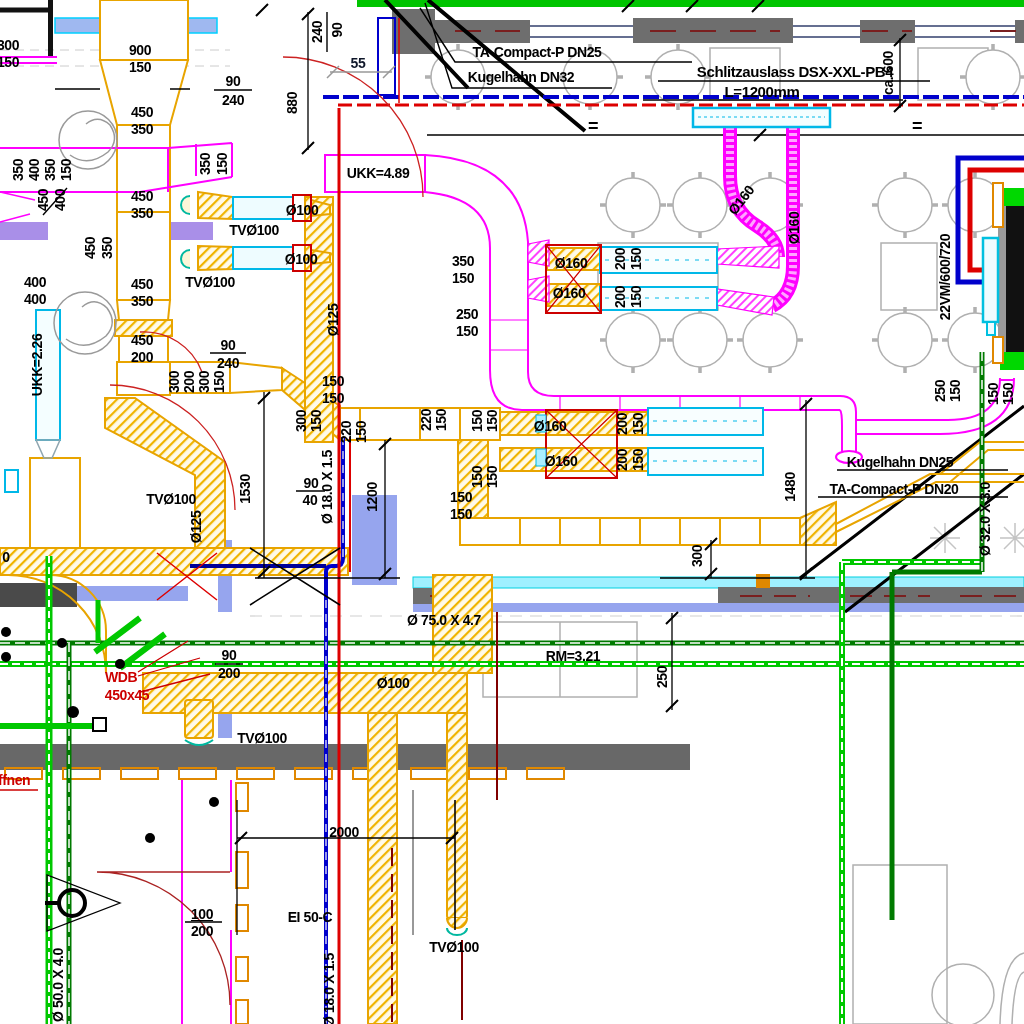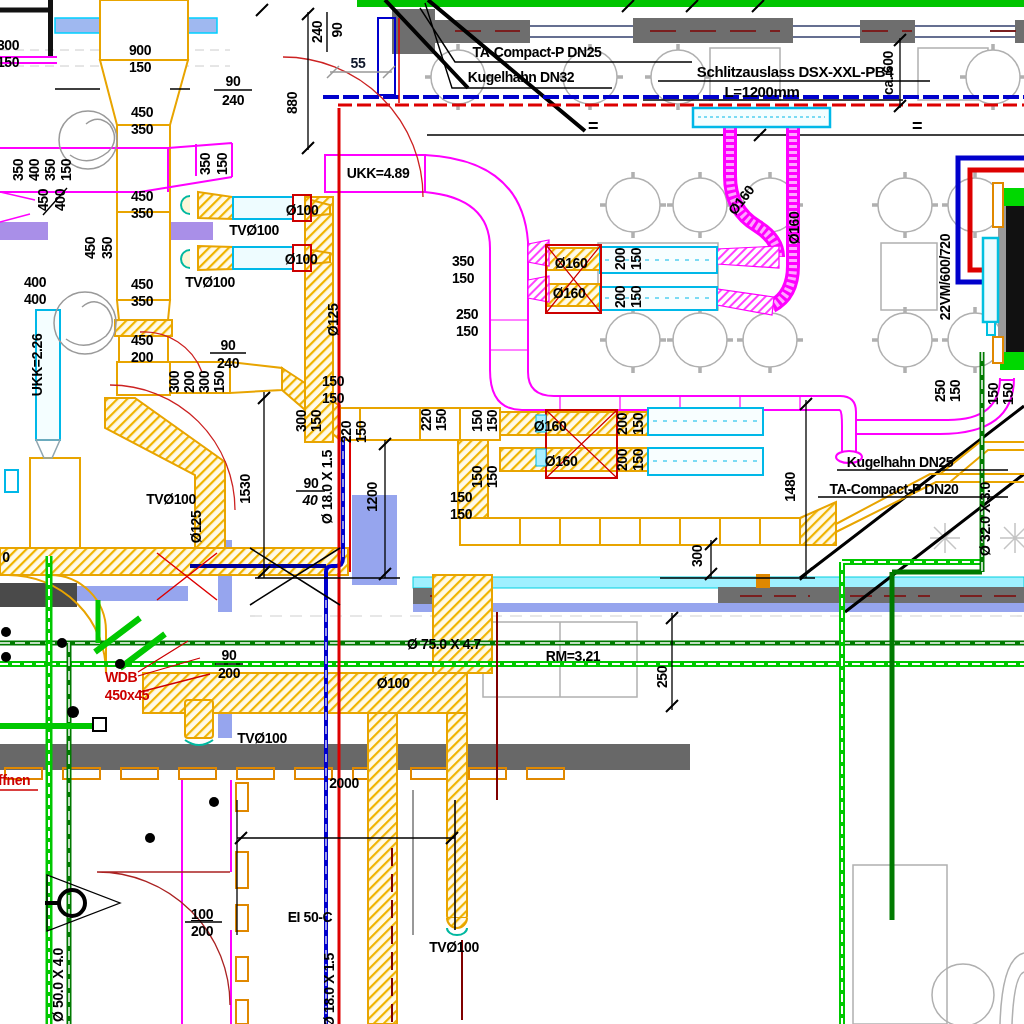--- a/index.html
+++ b/index.html
@@ -366,44 +366,44 @@
       <div class="lbl" style="left: 622px; top: 424px; transform: translate(-50%, -50%) rotate(-90deg);">200</div>
       <div class="lbl" style="left: 638px; top: 424px; transform: translate(-50%, -50%) rotate(-90deg);">150</div>
       <div class="lbl" style="left: 622px; top: 460px; transform: translate(-50%, -50%) rotate(-90deg);">200</div>
       <div class="lbl" style="left: 638px; top: 460px; transform: translate(-50%, -50%) rotate(-90deg);">150</div>
       <div class="lbl" style="left: 477px; top: 477px; transform: translate(-50%, -50%) rotate(-90deg);">150</div>
       <div class="lbl" style="left: 492px; top: 477px; transform: translate(-50%, -50%) rotate(-90deg);">150</div>
       <div class="lbl" style="left: 461px; top: 497px;">150</div>
       <div class="lbl" style="left: 461px; top: 514px;">150</div>
       <div class="lbl" style="left: 245px; top: 489px; transform: translate(-50%, -50%) rotate(-90deg);">1530</div>
       <div class="lbl" style="left: 311px; top: 483px;">90</div>
-      <div class="lbl" style="left: 310px; top: 500px; font-style: italic;">40</div>
+      <div class="lbl" style="left: 310px; top: 500px;">40</div>
       <div class="lbl" style="left: 171px; top: 499px;">TVØ100</div>
       <div class="lbl" style="left: 327px; top: 487px; transform: translate(-50%, -50%) rotate(-90deg);">Ø 18.0 X 1.5</div>
       <div class="lbl" style="left: 372px; top: 497px; transform: translate(-50%, -50%) rotate(-90deg);">1200</div>
       <div class="lbl" style="left: 940px; top: 391px; transform: translate(-50%, -50%) rotate(-90deg);">250</div>
       <div class="lbl" style="left: 955px; top: 391px; transform: translate(-50%, -50%) rotate(-90deg);">150</div>
       <div class="lbl" style="left: 993px; top: 394px; transform: translate(-50%, -50%) rotate(-90deg);">150</div>
       <div class="lbl" style="left: 1008px; top: 394px; transform: translate(-50%, -50%) rotate(-90deg);">150</div>
       <div class="lbl" style="left: 790px; top: 487px; transform: translate(-50%, -50%) rotate(-90deg);">1480</div>
       <div class="lbl" style="left: 900px; top: 462px;">Kugelhahn DN25</div>
       <div class="lbl" style="left: 894px; top: 489px;">TA-Compact-P DN20</div>
       <div class="lbl" style="left: 697px; top: 556px; transform: translate(-50%, -50%) rotate(-90deg);">300</div>
       <div class="lbl" style="left: 985px; top: 519px; transform: translate(-50%, -50%) rotate(-90deg);">Ø 32.0 X 3.0</div>
       <div class="lbl" style="left: 121px; top: 677px; color: rgb(204, 0, 0);">WDB</div>
       <div class="lbl" style="left: 127px; top: 695px; color: rgb(204, 0, 0);">450x45</div>
       <div class="lbl" style="left: 229px; top: 655px;">90</div>
       <div class="lbl" style="left: 229px; top: 673px;">200</div>
-      <div class="lbl" style="left: 444px; top: 644px;">Ø 75.0 X 4.7</div>
+      <div class="lbl" style="left: 444px; top: 620px;">Ø 75.0 X 4.7</div>
       <div class="lbl" style="left: 573px; top: 656px;">RM=3.21</div>
       <div class="lbl" style="left: 662px; top: 677px; transform: translate(-50%, -50%) rotate(-90deg);">250</div>
       <div class="lbl" style="left: 393px; top: 683px;">Ø100</div>
       <div class="lbl" style="left: 262px; top: 738px;">TVØ100</div>
       <div class="lbl" style="left: 10px; top: 780px; color: rgb(204, 0, 0);">öffnen</div>
-      <div class="lbl" style="left: 344px; top: 783px;">2000</div>
+      <div class="lbl" style="left: 344px; top: 832px;">2000</div>
       <div class="lbl" style="left: 202px; top: 914px; text-decoration: underline;">100</div>
       <div class="lbl" style="left: 202px; top: 931px;">200</div>
       <div class="lbl" style="left: 310px; top: 917px;">EI 50-C</div>
       <div class="lbl" style="left: 454px; top: 947px;">TVØ100</div>
       <div class="lbl" style="left: 329px; top: 990px; transform: translate(-50%, -50%) rotate(-90deg);">Ø 18.0 X 1.5</div>
       <div class="lbl" style="left: 58px; top: 985px; transform: translate(-50%, -50%) rotate(-90deg);">Ø 50.0 X 4.0</div>
       <div class="lbl" style="left: 6px; top: 557px;">0</div>
     </div>
 </div>
 

